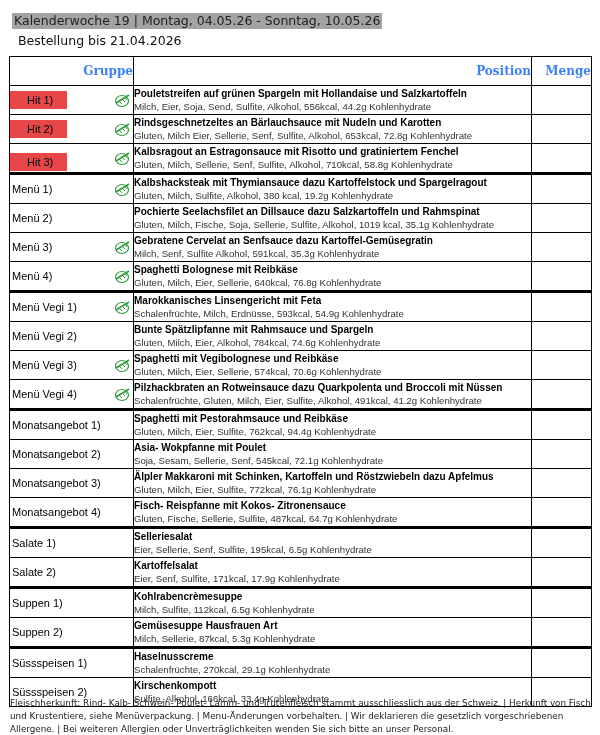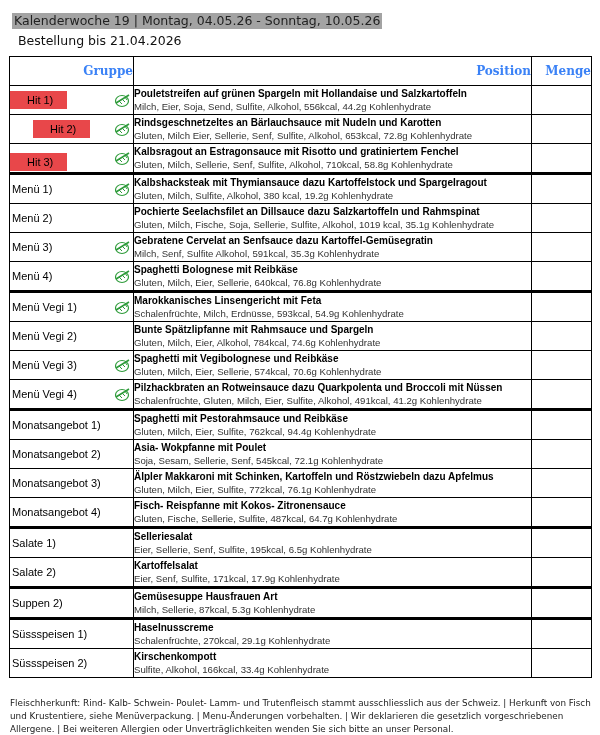--- a/index.html
+++ b/index.html
@@ -50,21 +50,21 @@
               <path d="M6 9 L9 12 M9 7 L12 10 M12 5 L14 8" stroke="#2e9b3a" stroke-width="1"></path>
             </svg></span></td>
     <td class="pos">
       <div class="dish">Pouletstreifen auf grünen Spargeln mit Hollandaise und Salzkartoffeln</div>
       <div class="info">Milch, Eier, Soja, Send, Sulfite, Alkohol, 556kcal, 44.2g Kohlenhydrate</div>
     </td>
     <td class="qty"></td>
   </tr>
       <tr class="row">
     <td class="grp">
-      <span class="grp-label hit" style="background: rgb(232, 71, 74); margin-left: 23px;">Hit 2)</span>
+      <span class="grp-label hit" style="background: rgb(232, 71, 74);">Hit 2)</span>
     <span class="leaf"><svg viewBox="0 0 18 16" width="18" height="16">
               <ellipse cx="9" cy="9" rx="6.5" ry="5.5" fill="none" stroke="#2e9b3a" stroke-width="1.2"></ellipse>
               <path d="M3 11 L16 3" stroke="#2e9b3a" stroke-width="1.6"></path>
               <path d="M6 9 L9 12 M9 7 L12 10 M12 5 L14 8" stroke="#2e9b3a" stroke-width="1"></path>
             </svg></span></td>
     <td class="pos">
       <div class="dish">Rindsgeschnetzeltes an Bärlauchsauce mit Nudeln und Karotten</div>
       <div class="info">Gluten, Milch Eier, Sellerie, Senf, Sulfite, Alkohol, 653kcal, 72.8g Kohlenhydrate</div>
     </td>
     <td class="qty"></td>
@@ -240,20 +240,30 @@
       <tr class="row group-end">
     <td class="grp">
       <span class="grp-label">Salate 2)</span>
     </td>
     <td class="pos">
       <div class="dish">Kartoffelsalat</div>
       <div class="info">Eier, Senf, Sulfite, 171kcal, 17.9g Kohlenhydrate</div>
     </td>
     <td class="qty"></td>
   </tr>
+      <tr class="row">
+    <td class="grp">
+      <span class="grp-label">Suppen 1)</span>
+    </td>
+    <td class="pos">
+      <div class="dish">Kohlrabencrèmesuppe</div>
+      <div class="info">Milch, Sulfite, 112kcal, 6.5g Kohlenhydrate</div>
+    </td>
+    <td class="qty"></td>
+  </tr>
       <tr class="row group-end">
     <td class="grp">
       <span class="grp-label">Suppen 2)</span>
     </td>
     <td class="pos">
       <div class="dish">Gemüsesuppe Hausfrauen Art</div>
       <div class="info">Milch, Sellerie, 87kcal, 5.3g Kohlenhydrate</div>
     </td>
     <td class="qty"></td>
   </tr>

